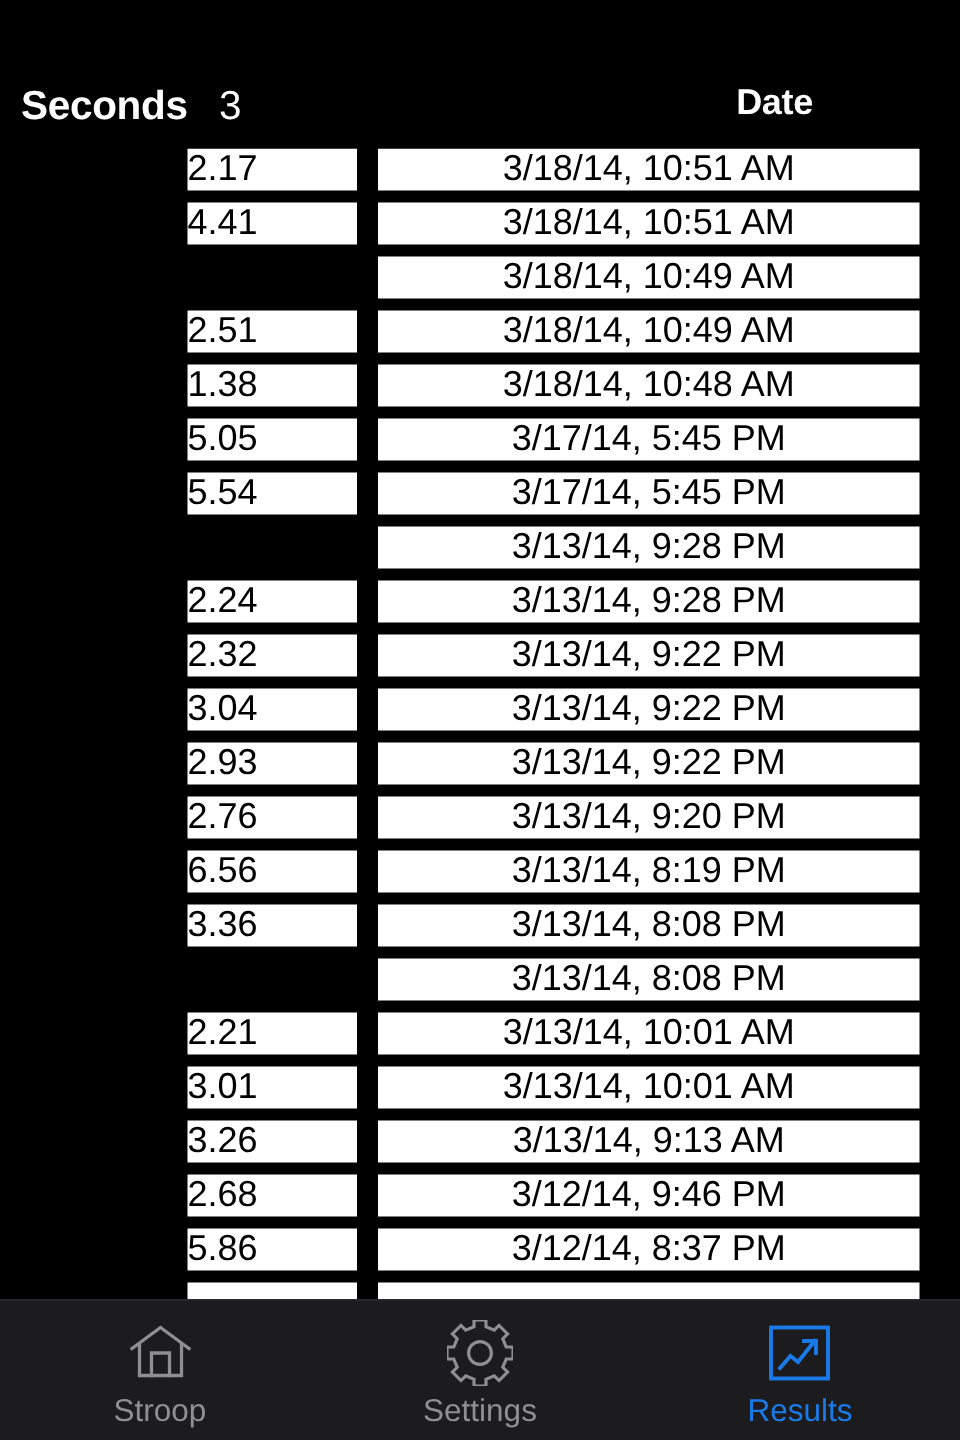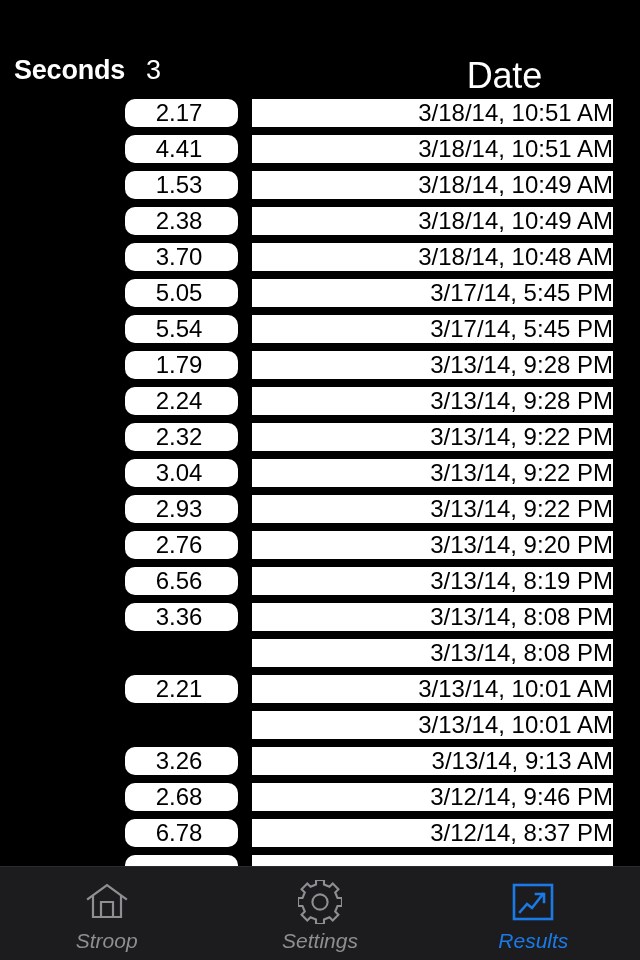--- a/index.html
+++ b/index.html
@@ -41,22 +41,22 @@
     top: 55px;
     font-size: 27px;
     font-weight: normal;
     color: #ffffff;
     white-space: nowrap;
   }
   #header-date-label {
     position: absolute;
     right: 24px;
     top: 55px;
-    font-size: 36px;
-    font-weight: normal;
+    font-size: 24px;
+    font-weight: bold;
     color: #ffffff;
     letter-spacing: -0.2px;
     white-space: nowrap;
   }
 
   
   #results-list {
     position: absolute;
     top: 99px;
     left: 0;
@@ -74,57 +74,55 @@
   .cell-seconds {
     position: absolute;
     left: 125px;
     top: 0;
     width: 113px;
     height: 28px;
     background: #ffffff;
     color: #000000;
     font-size: 24px;
     line-height: 28px;
-    text-align: center;
+    text-align: left;
     padding-right: 5px;
     box-sizing: border-box;
     overflow: hidden;
     white-space: nowrap;
-    border-radius: 10px;
   }
   .cell-date {
     position: absolute;
     left: 252px;
     top: 0;
     width: 361px;
     height: 28px;
     background: #ffffff;
     color: #000000;
     font-size: 24px;
     line-height: 28px;
-    text-align: right;
+    text-align: center;
     box-sizing: border-box;
     overflow: hidden;
     white-space: nowrap;
   }
 
   
   #tab-bar {
     position: absolute;
     left: 0;
     bottom: 0;
     width: 640px;
     height: 94px;
     background: #1c1c1e;
     border-top: 1px solid #2b2b2d;
     box-sizing: border-box;
     display: flex;
     flex-direction: row;
     align-items: flex-start;
-    font-style: italic;
   }
   .tab-item {
     flex: 1 1 0;
     height: 94px;
     display: flex;
     flex-direction: column;
     align-items: center;
     justify-content: flex-start;
     padding-top: 10px;
     box-sizing: border-box;
@@ -157,41 +155,39 @@
 <div id="results-list">
     <div class="result-row">
       <div class="cell-seconds">2.17</div>
       <div class="cell-date">3/18/14, 10:51 AM</div>
     </div>
     <div class="result-row">
       <div class="cell-seconds">4.41</div>
       <div class="cell-date">3/18/14, 10:51 AM</div>
     </div>
     <div class="result-row">
-      <div class="cell-seconds">1.53</div>
       <div class="cell-date">3/18/14, 10:49 AM</div>
     </div>
     <div class="result-row">
-      <div class="cell-seconds">2.38</div>
+      <div class="cell-seconds">2.51</div>
       <div class="cell-date">3/18/14, 10:49 AM</div>
     </div>
     <div class="result-row">
-      <div class="cell-seconds">3.70</div>
+      <div class="cell-seconds">1.38</div>
       <div class="cell-date">3/18/14, 10:48 AM</div>
     </div>
     <div class="result-row">
       <div class="cell-seconds">5.05</div>
       <div class="cell-date">3/17/14, 5:45 PM</div>
     </div>
     <div class="result-row">
       <div class="cell-seconds">5.54</div>
       <div class="cell-date">3/17/14, 5:45 PM</div>
     </div>
     <div class="result-row">
-      <div class="cell-seconds">1.79</div>
       <div class="cell-date">3/13/14, 9:28 PM</div>
     </div>
     <div class="result-row">
       <div class="cell-seconds">2.24</div>
       <div class="cell-date">3/13/14, 9:28 PM</div>
     </div>
     <div class="result-row">
       <div class="cell-seconds">2.32</div>
       <div class="cell-date">3/13/14, 9:22 PM</div>
     </div>
@@ -216,32 +212,33 @@
       <div class="cell-date">3/13/14, 8:08 PM</div>
     </div>
     <div class="result-row">
       <div class="cell-date">3/13/14, 8:08 PM</div>
     </div>
     <div class="result-row">
       <div class="cell-seconds">2.21</div>
       <div class="cell-date">3/13/14, 10:01 AM</div>
     </div>
     <div class="result-row">
+      <div class="cell-seconds">3.01</div>
       <div class="cell-date">3/13/14, 10:01 AM</div>
     </div>
     <div class="result-row">
       <div class="cell-seconds">3.26</div>
       <div class="cell-date">3/13/14, 9:13 AM</div>
     </div>
     <div class="result-row">
       <div class="cell-seconds">2.68</div>
       <div class="cell-date">3/12/14, 9:46 PM</div>
     </div>
     <div class="result-row">
-      <div class="cell-seconds">6.78</div>
+      <div class="cell-seconds">5.86</div>
       <div class="cell-date">3/12/14, 8:37 PM</div>
     </div>
     <div class="result-row">
       <div class="cell-seconds"></div>
       <div class="cell-date"></div>
     </div>
   </div>
 
 <div id="tab-bar">
 

